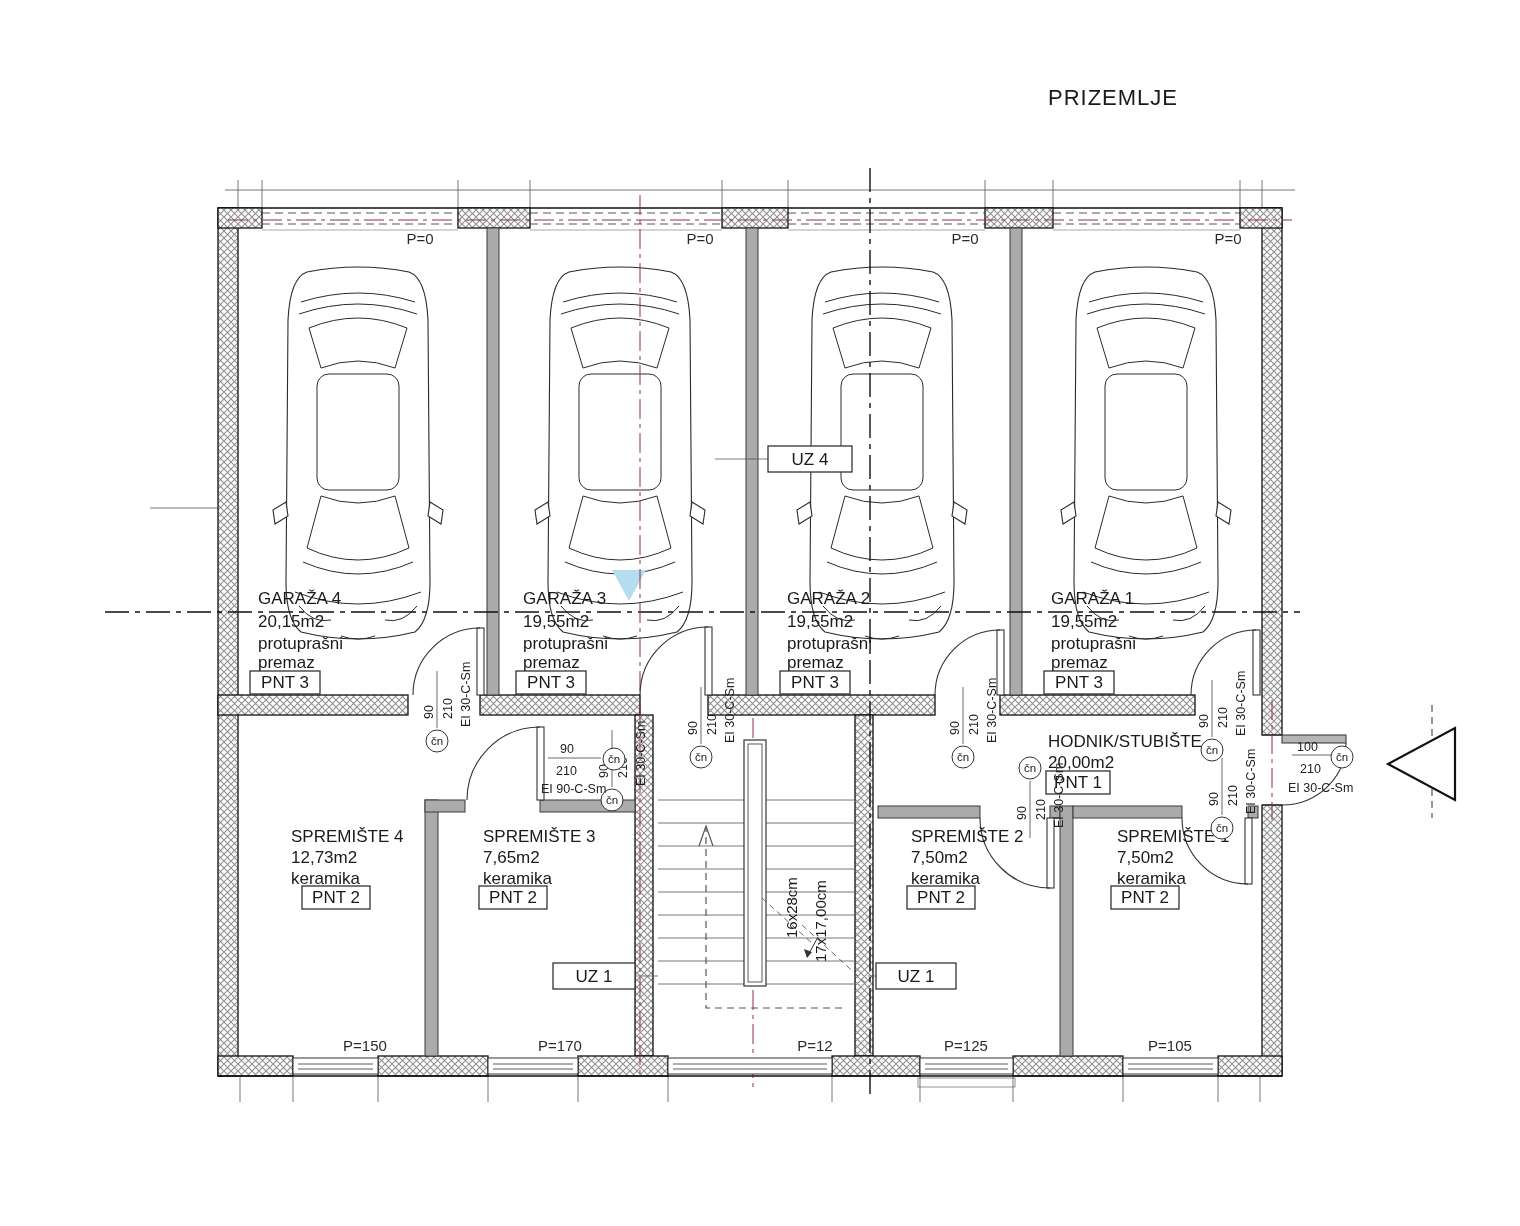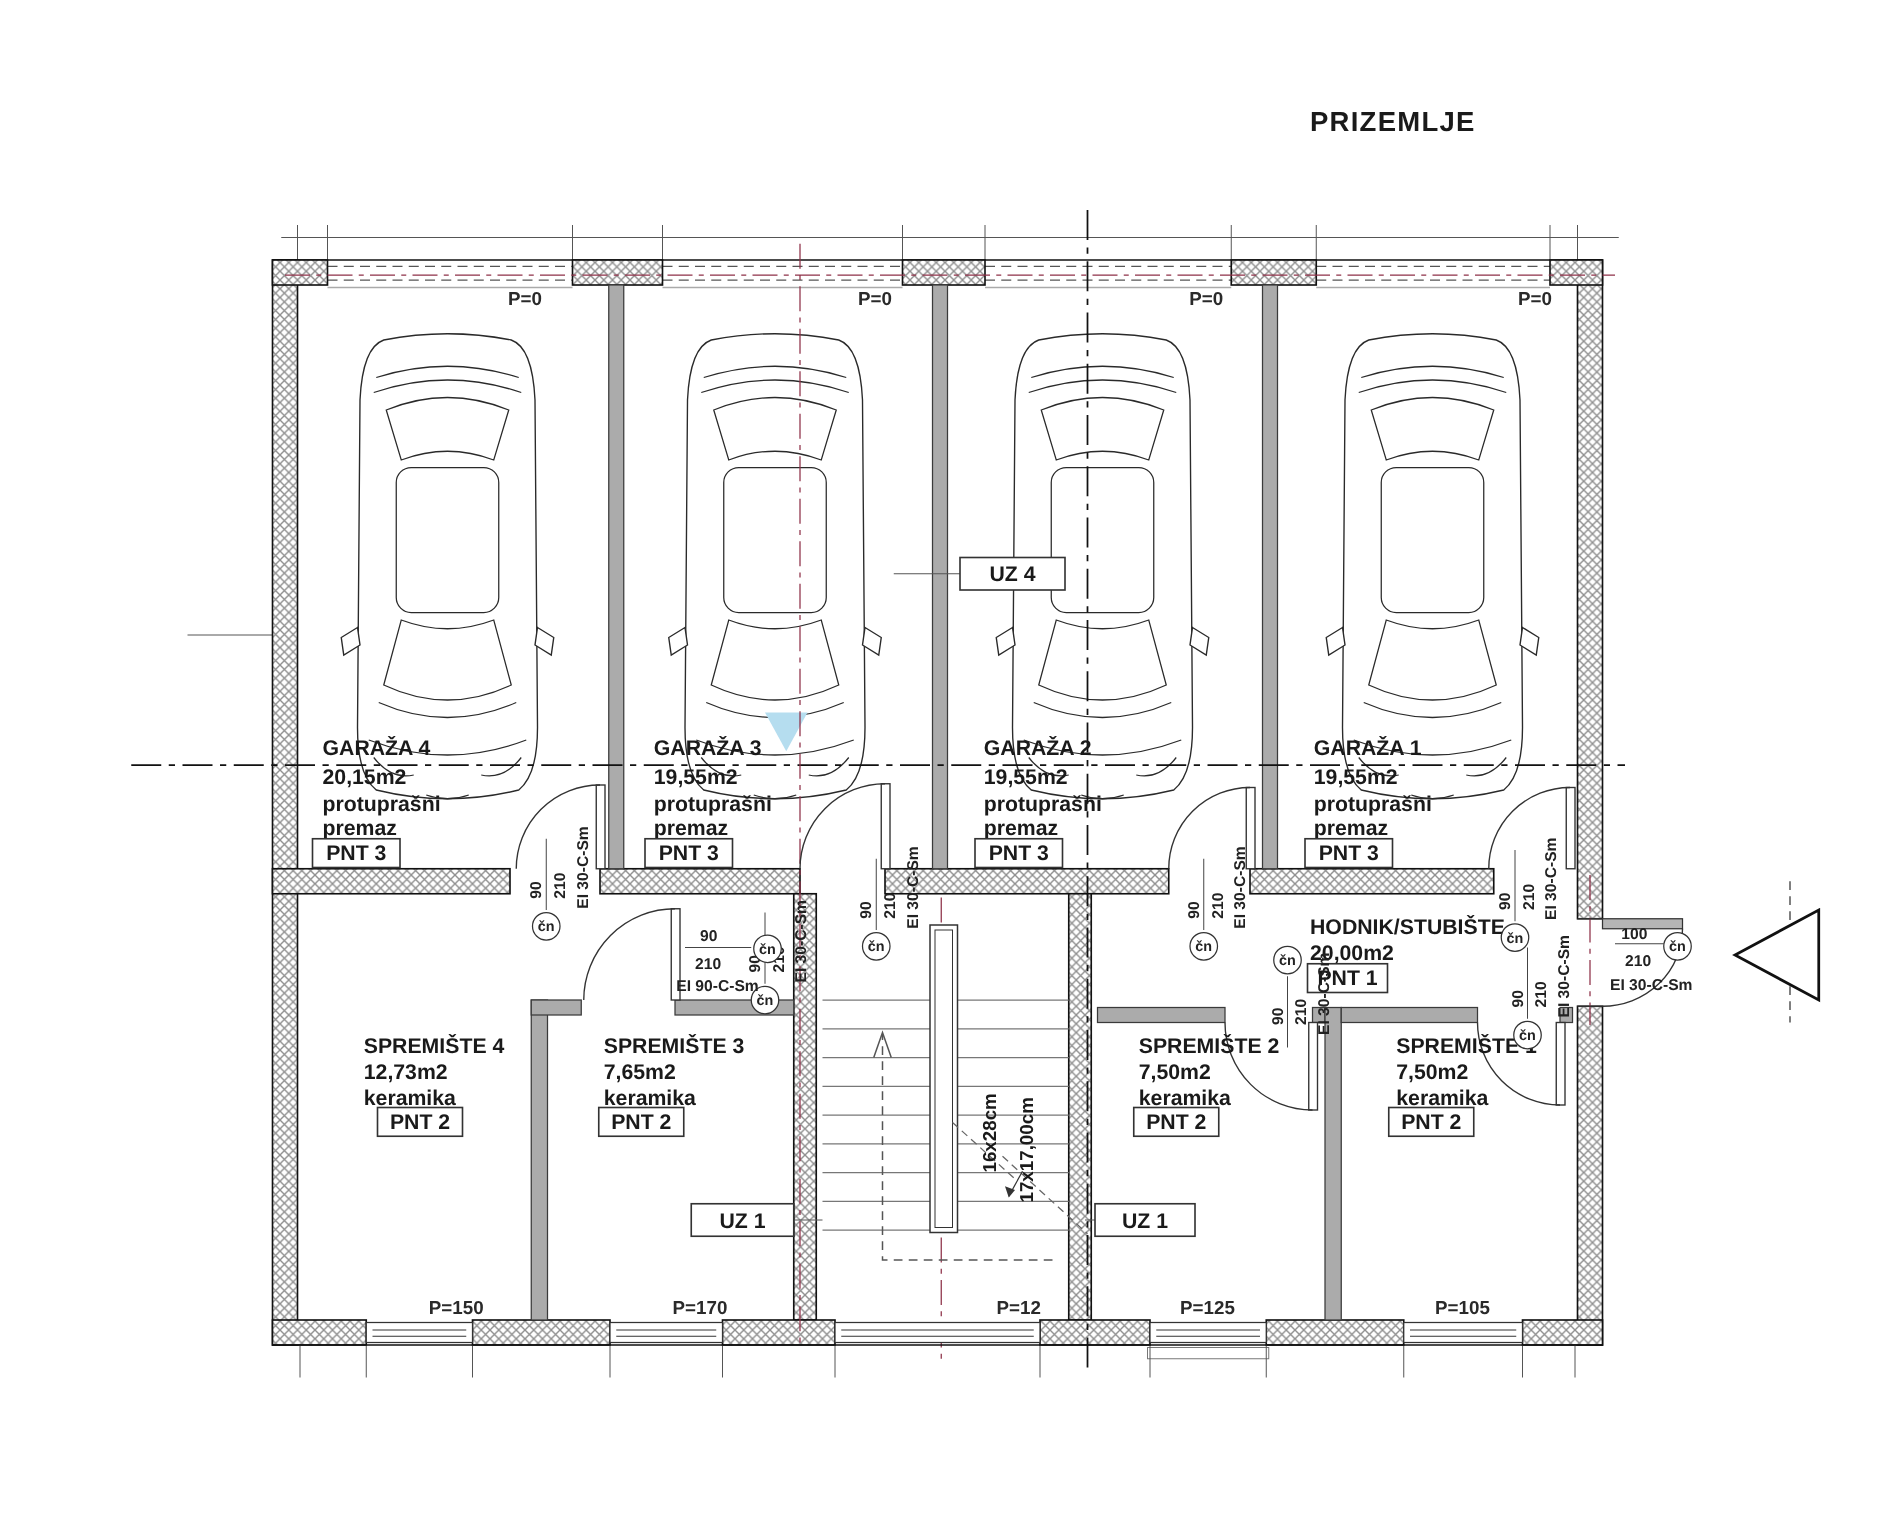--- a/index.html
+++ b/index.html
@@ -1,16 +1,16 @@
 <!DOCTYPE html>
 <html><head>
 <meta charset="utf-8">
 <style>
   html,body{margin:0;padding:0;background:#fff;}
-  .stage{position:relative;width:1520px;height:1226px;background:#fff;overflow:hidden;font-weight:bold;}
+  .stage{position:relative;width:1520px;height:1226px;background:#fff;overflow:hidden;}
   svg{display:block;}
   text{font-family:"Liberation Sans",sans-serif;fill:#1a1a1a;}
   .t-title{font-size:22px;letter-spacing:1px;}
   .t-room{font-size:17px;}
   .t-pnt{font-size:17px;text-anchor:middle;}
   .t-level{font-size:15px;fill:#2a2a2a;text-anchor:middle;}
   .t-ann{font-size:12.5px;fill:#222;}
   .t-cn{font-size:11.5px;text-anchor:middle;fill:#222;}
   .t-stair{font-size:15px;}
   .wall{fill:url(#hatch);stroke:#111;stroke-width:1.3;}

